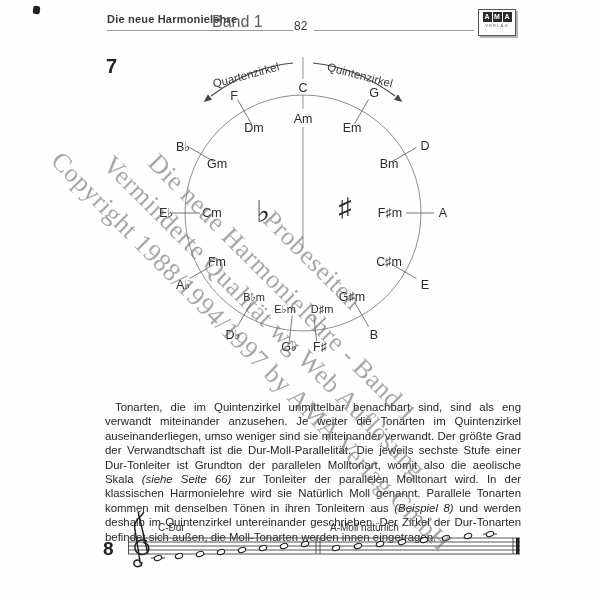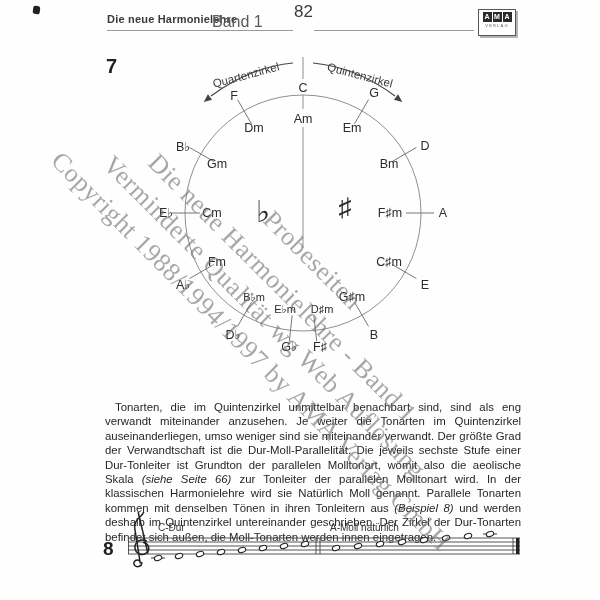--- a/index.html
+++ b/index.html
@@ -4,21 +4,21 @@
 <style>
   html,body{margin:0;padding:0;}
   body{width:600px;height:600px;background:#ffffff;font-family:"Liberation Sans",sans-serif;overflow:hidden;}
   .page{position:relative;width:600px;height:600px;background:#fefefe;}
   
   .hdr-title{position:absolute;left:107px;top:13px;font-size:11px;font-weight:bold;color:#3a3a3a;letter-spacing:.2px;}
   .hdr-band{position:absolute;left:212px;top:13px;font-size:16px;color:#5a5a5a;}
   .hdr-rule{position:absolute;top:30px;height:1px;background:#9a9a9a;}
   .hdr-rule.left{left:107px;width:186px;}
   .hdr-rule.right{left:314px;width:160px;}
-  .hdr-page{position:absolute;left:294px;top:2px;font-size:17px;color:#3a3a3a;}
+  .hdr-page{position:absolute;left:294px;top:19px;font-size:12px;color:#3a3a3a;}
   .corner-mark{position:absolute;left:33px;top:6px;width:7px;height:8px;background:#222;border-radius:2px 3px 2px 2px;transform:rotate(8deg);}
   
   .logo{position:absolute;left:478px;top:9px;width:36px;height:25px;background:#fff;border:1px solid #555;box-shadow:2px 2px 0 #b5b5b5;text-align:center;}
   .logo-row{display:flex;justify-content:center;gap:1px;margin-top:2px;}
   .logo-cell{width:9px;height:10px;background:#2b2b2b;color:#fff;font-size:7px;font-weight:bold;line-height:10px;text-align:center;}
   .logo-cap{font-size:4px;letter-spacing:1.2px;color:#555;margin-top:1px;}
   
   .fig-no{position:absolute;font-weight:bold;color:#222;}
   .fig7-no{left:106px;top:55px;font-size:20px;}
   .fig8-no{left:103px;top:538px;font-size:19px;}

